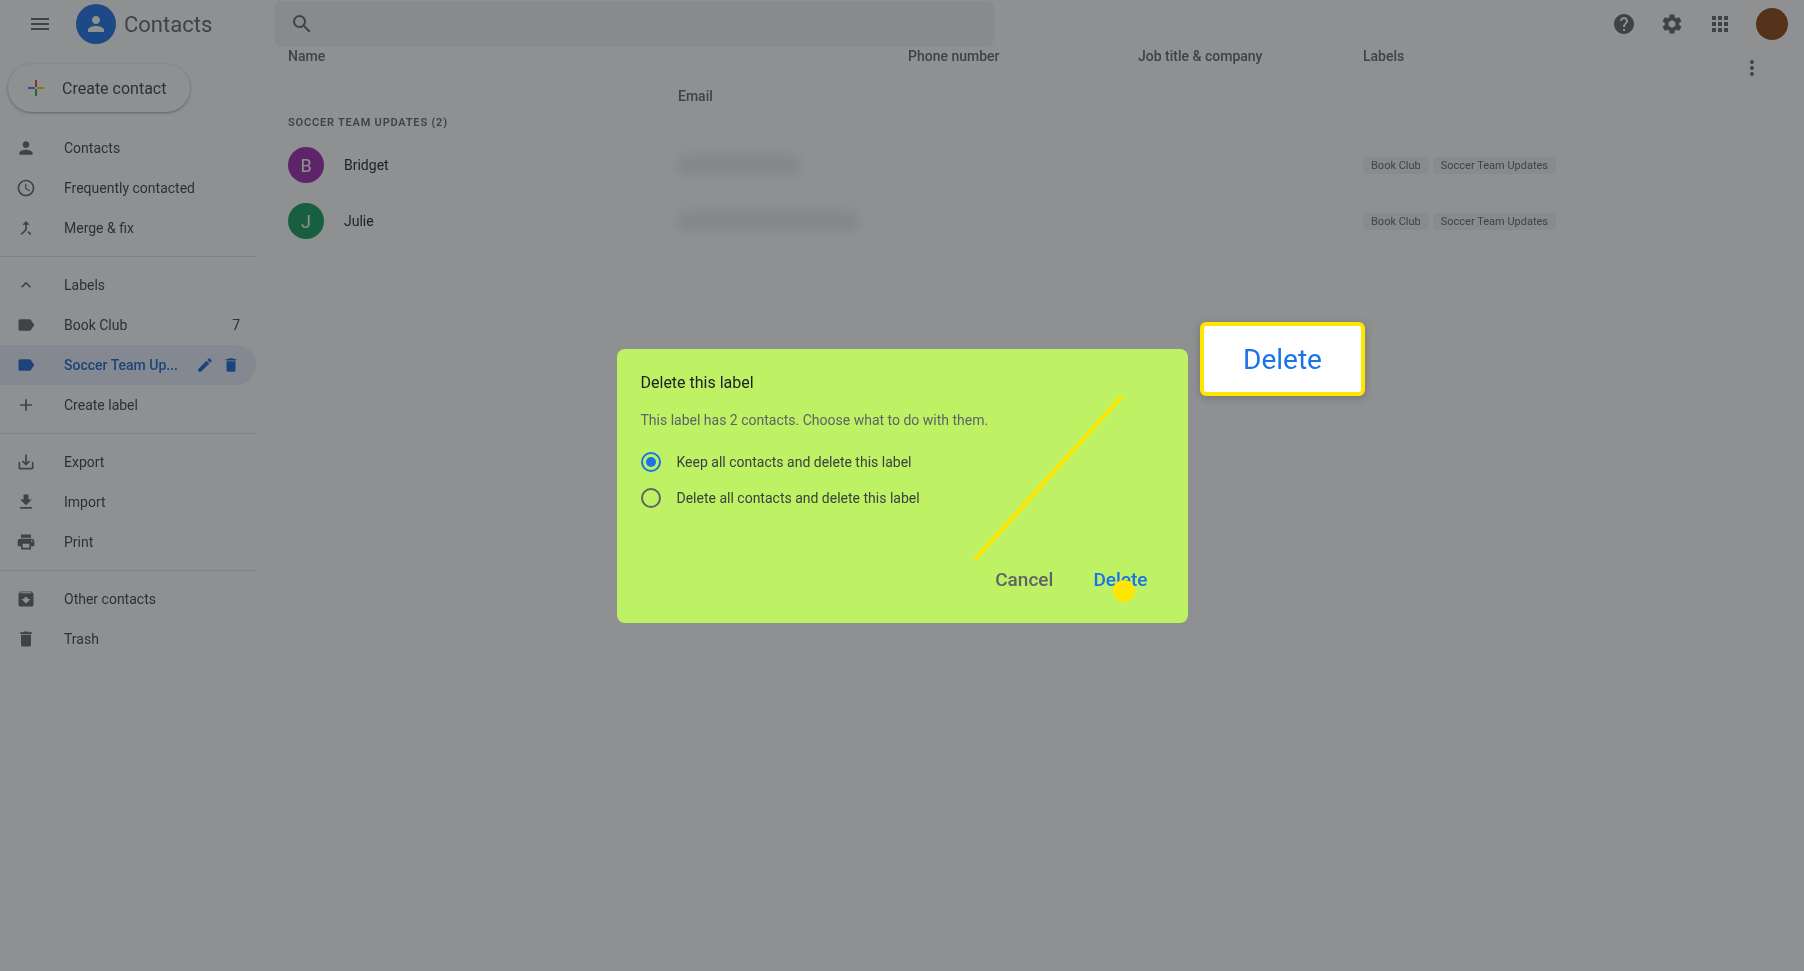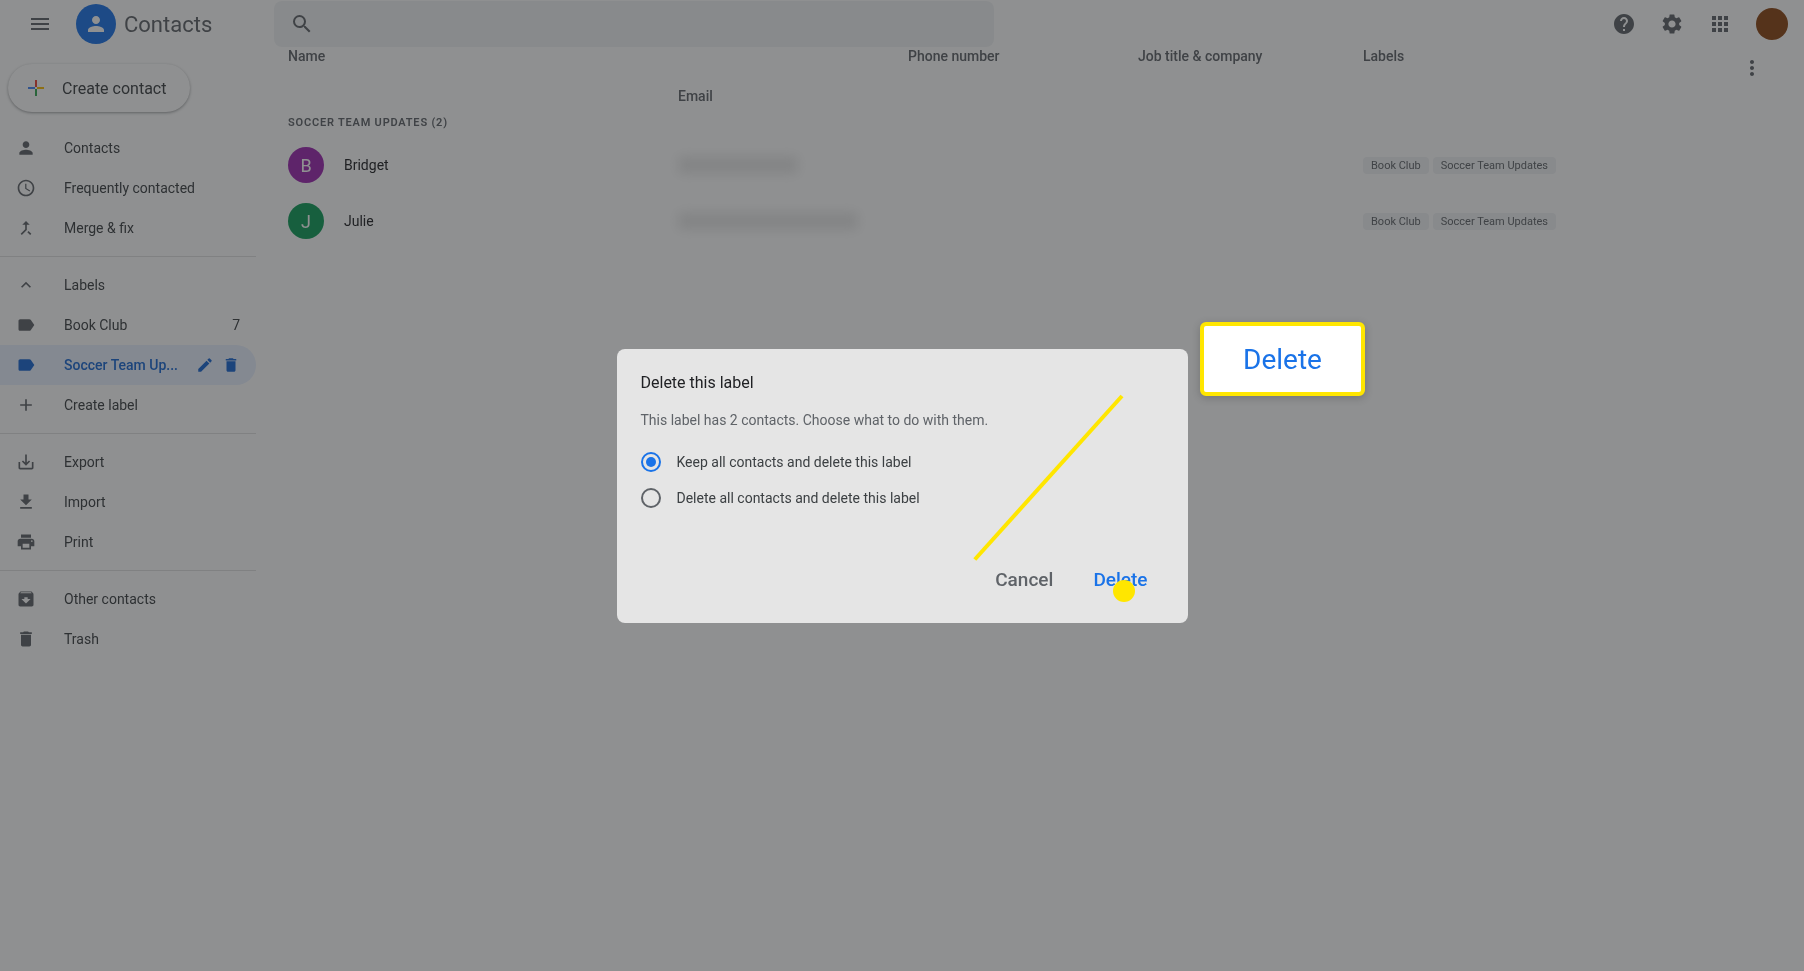--- a/index.html
+++ b/index.html
@@ -49,21 +49,21 @@
 .contact-avatar { width: 36px; height: 36px; border-radius: 50%; display: flex; align-items: center; justify-content: center; color: #fff; font-size: 18px; margin-right: 20px; }
 .contact-name { font-size: 14px; color: #202124; width: 334px; }
 .contact-email { width: 230px; }
 .contact-phone { width: 230px; }
 .contact-job { width: 225px; }
 .contact-labels { display: flex; gap: 4px; }
 .chip { padding: 2px 8px; background: #f1f3f4; border-radius: 4px; font-size: 11px; color: #5f6368; }
 .blur-block { filter: blur(6px); background: #e8e8e8; height: 18px; width: 120px; border-radius: 2px; }
 
 .overlay { position: absolute; inset: 0; background: rgba(32,33,36,0.5); display: flex; align-items: center; justify-content: center; }
-.dialog { width: 571px; background: #e5e5e5; border-radius: 8px; padding: 24px; }
+.dialog { width: 571px; background: #bef264; border-radius: 8px; padding: 24px; }
 .dialog-title { font-size: 16px; color: #202124; margin-bottom: 20px; }
 .dialog-message { font-size: 14px; color: #5f6368; margin-bottom: 24px; }
 .radio-group { display: flex; flex-direction: column; gap: 16px; margin-bottom: 52px; }
 .radio-row { display: flex; align-items: center; gap: 16px; cursor: pointer; }
 .radio { width: 20px; height: 20px; border: 2px solid #5f6368; border-radius: 50%; display: flex; align-items: center; justify-content: center; }
 .radio.checked { border-color: #1a73e8; }
 .radio.checked::after { content: ''; width: 10px; height: 10px; background: #1a73e8; border-radius: 50%; }
 .radio-label { font-size: 14px; color: #3c4043; }
 .dialog-actions { display: flex; justify-content: flex-end; gap: 8px; }
 .text-btn { padding: 8px 16px; border: none; background: none; font-size: 19px; font-weight: 500; border-radius: 4px; cursor: pointer; }

